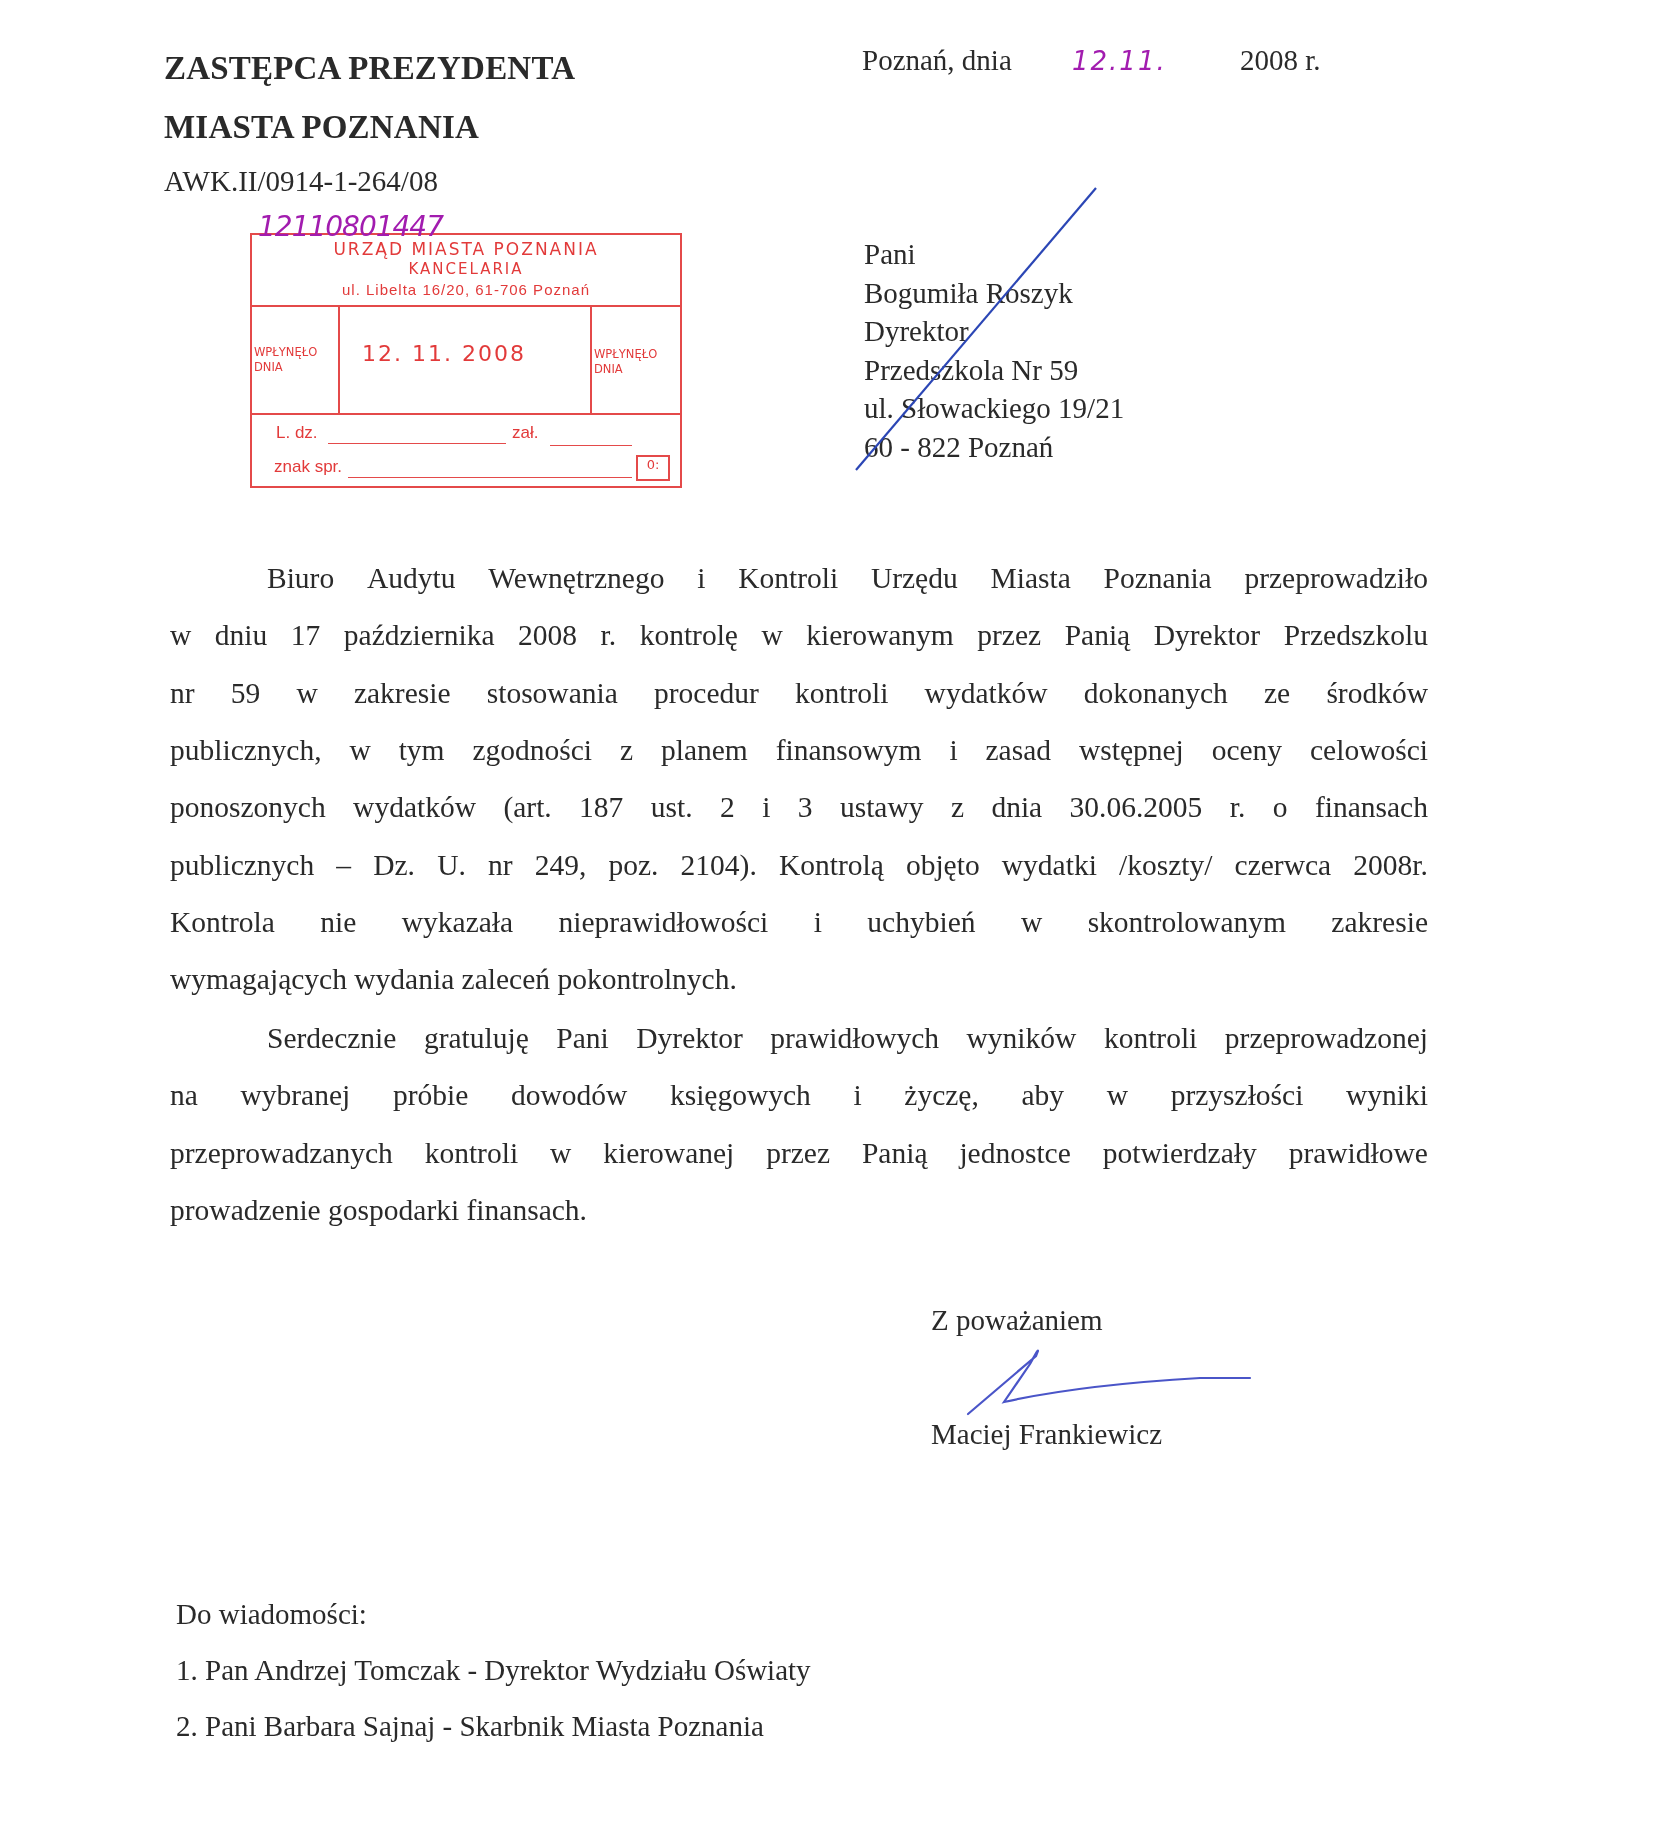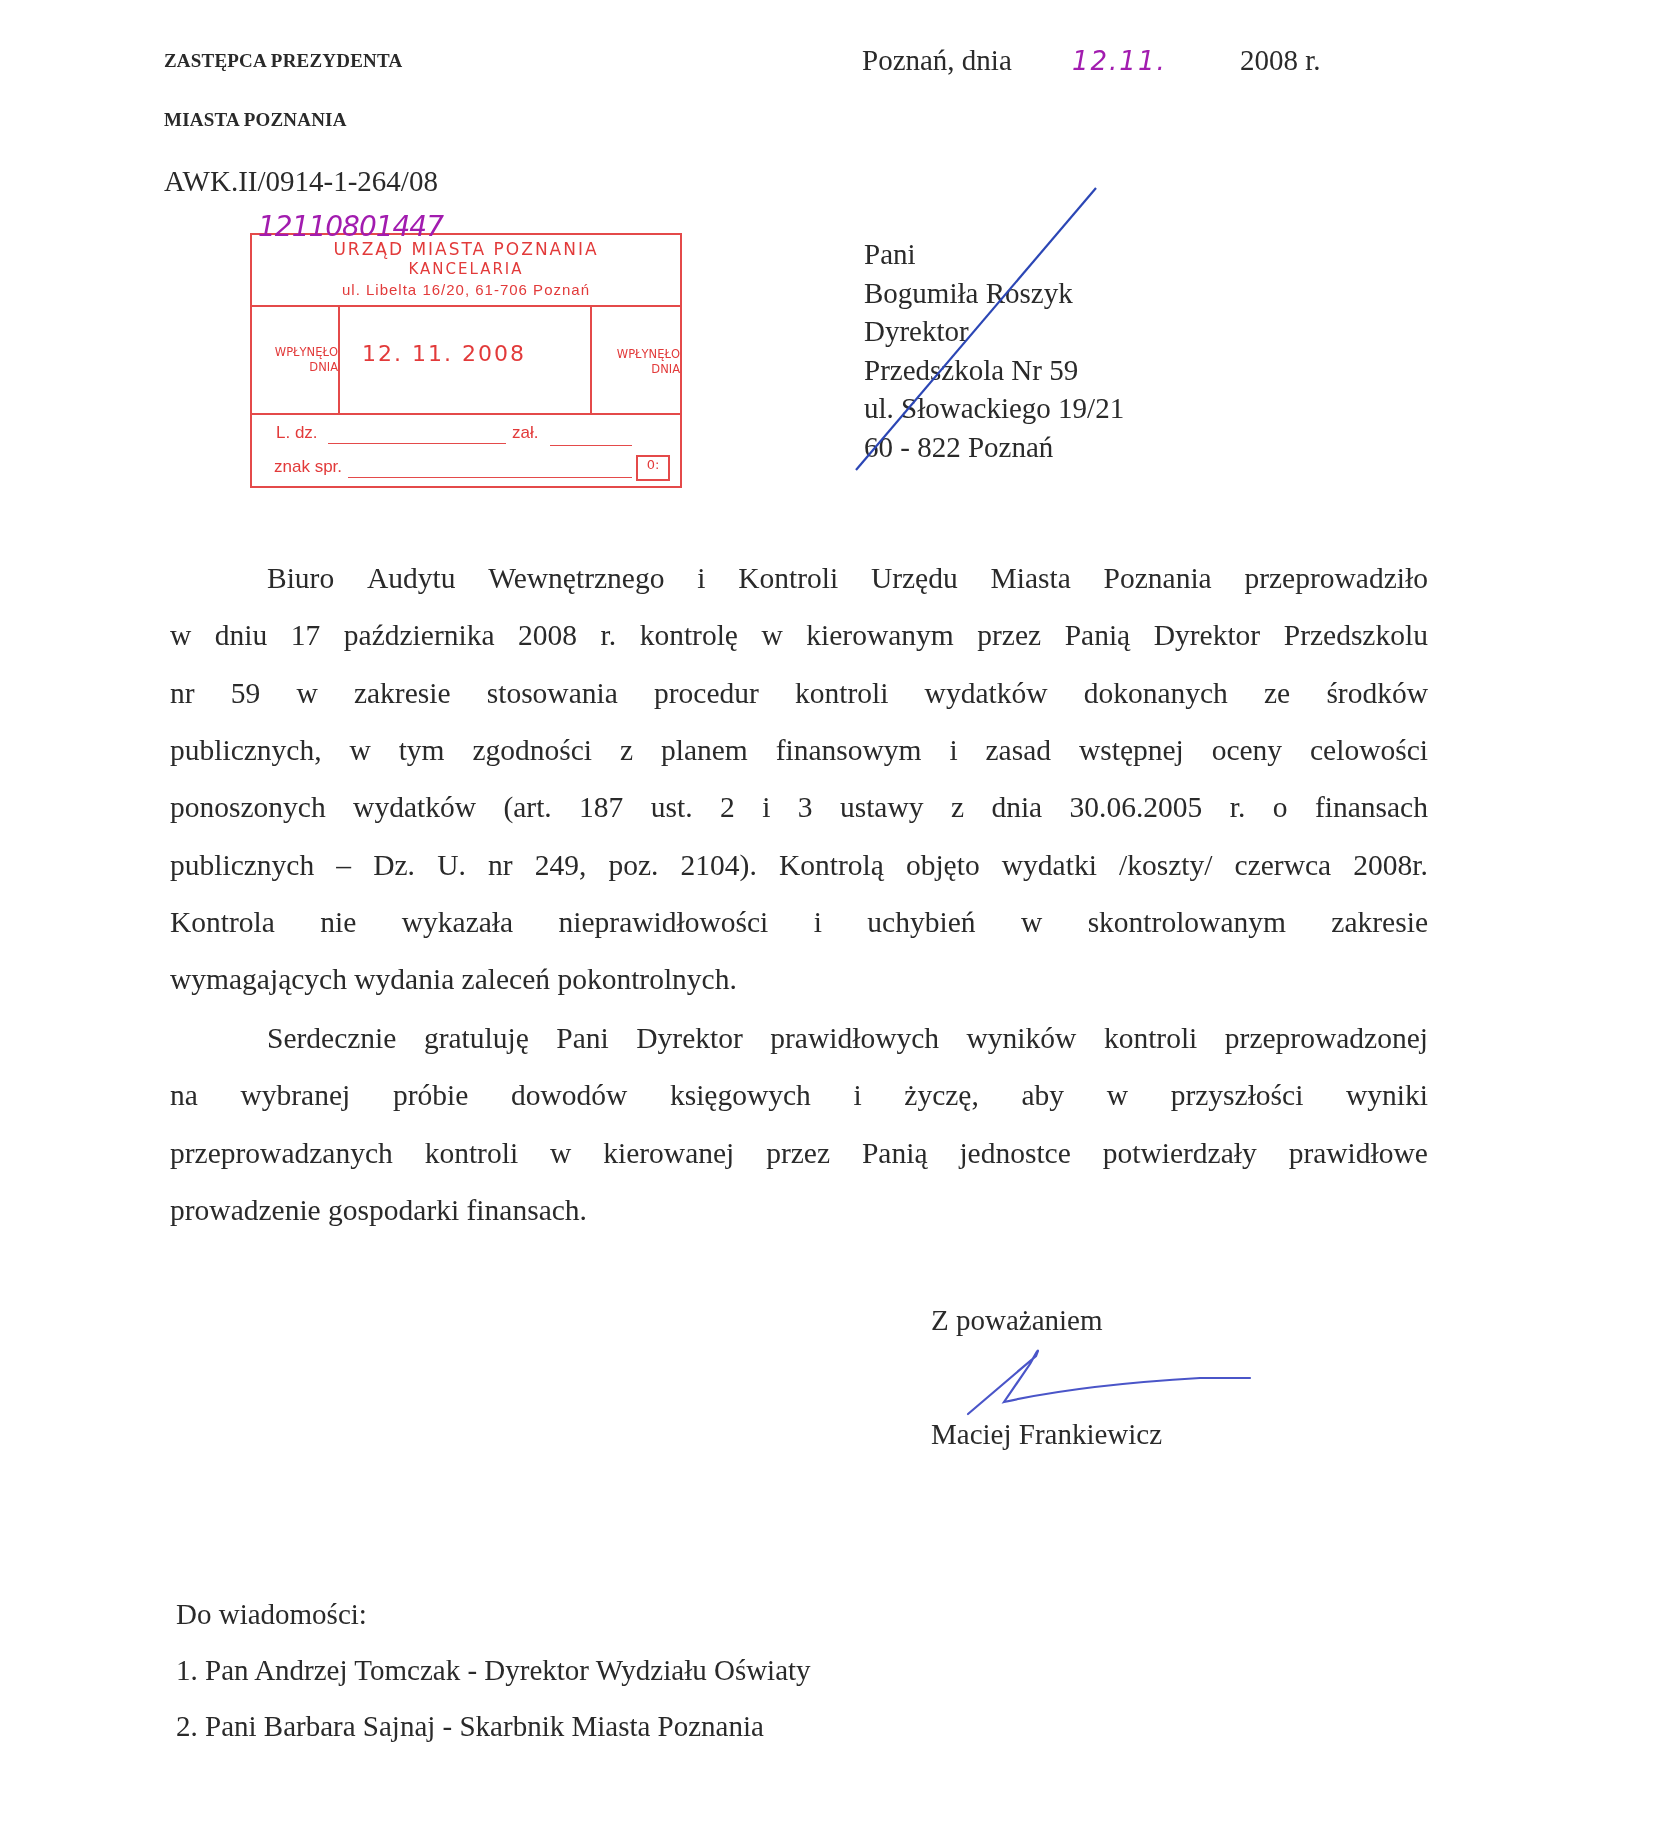--- a/index.html
+++ b/index.html
@@ -1,39 +1,39 @@
 <!DOCTYPE html>
 <html><head>
 <meta charset="utf-8">
 <style>
   html, body { margin:0; padding:0; background:#ffffff; }
   body { width:1656px; height:1843px; position:relative; overflow:hidden;
          font-family:"Liberation Serif", "DejaVu Serif", serif; color:#2a2a2a; }
   .abs { position:absolute; white-space:nowrap; }
-  .hdr { font-weight:bold; font-size:19px; letter-spacing:0.2px;text-align:right; }
+  .hdr { font-weight:bold; font-size:33px; letter-spacing:0.2px;text-align:right; }
   .ref { font-size:29px; }
   .date { font-size:29px; }
   .hand { color:#a21caf; font-family:"DejaVu Sans", sans-serif; }
   .addr { font-size:29px; line-height:38.5px; left:864px; top:235px; }
   .addr div { white-space:nowrap; }
   .body-line { position:absolute; left:170px; width:1258px; font-size:29.5px;
                text-align:justify; text-align-last:justify; white-space:nowrap; }
   .body-line.last { text-align-last:left; }
   .body-line.indent { padding-left:97px; width:1161px; }
   .jline { display:flex; justify-content:space-between; width:100%; }
   .sig { font-size:29px; }
   .cc { font-size:29px; }
   
   .stamp { position:absolute; left:250px; top:233px; width:432px; height:255px;
            color:#e23a3a; font-family:"DejaVu Sans", sans-serif; }
   .stamp .frame { position:absolute; inset:0; border:2px solid #e44a4a; }
   .stamp .hline { position:absolute; left:0; right:0; height:0; border-top:2px solid #e44a4a; }
   .stamp .vline { position:absolute; width:0; border-left:2px solid #e44a4a; }
   .stamp .t { position:absolute; left:0; right:0; text-align:center; letter-spacing:2px; }
-  .stamp .small { position:absolute; font-size:11.5px; text-align:right; line-height:15px; }
+  .stamp .small { position:absolute; font-size:11.5px; text-align:left; line-height:15px; }
   .stamp .big { position:absolute; font-size:22px; letter-spacing:2px; }
   .stamp .lab { position:absolute; font-size:17px; font-family:"Liberation Sans", sans-serif; }
   .stamp .uline { position:absolute; border-top:1.5px solid #e44a4a; }
   .stamp .box { position:absolute; border:2px solid #e44a4a; font-size:13px; text-align:center; }
 </style>
 </head>
 <body>
 
 <div class="abs hdr" style="left:164px; top:50px;">ZASTĘPCA PREZYDENTA</div>
 <div class="abs hdr" style="left:164px; top:109px;">MIASTA POZNANIA</div>

